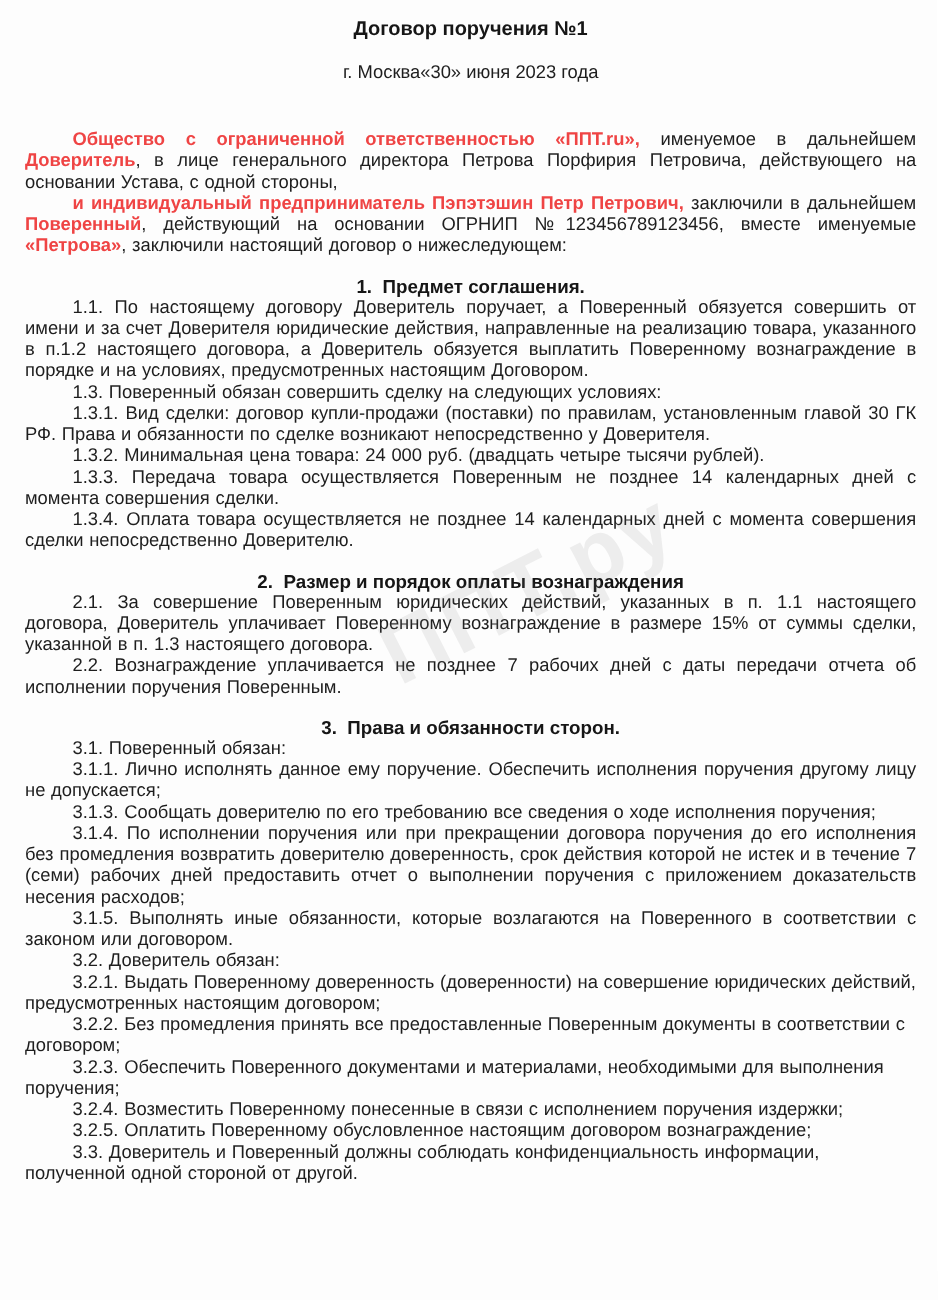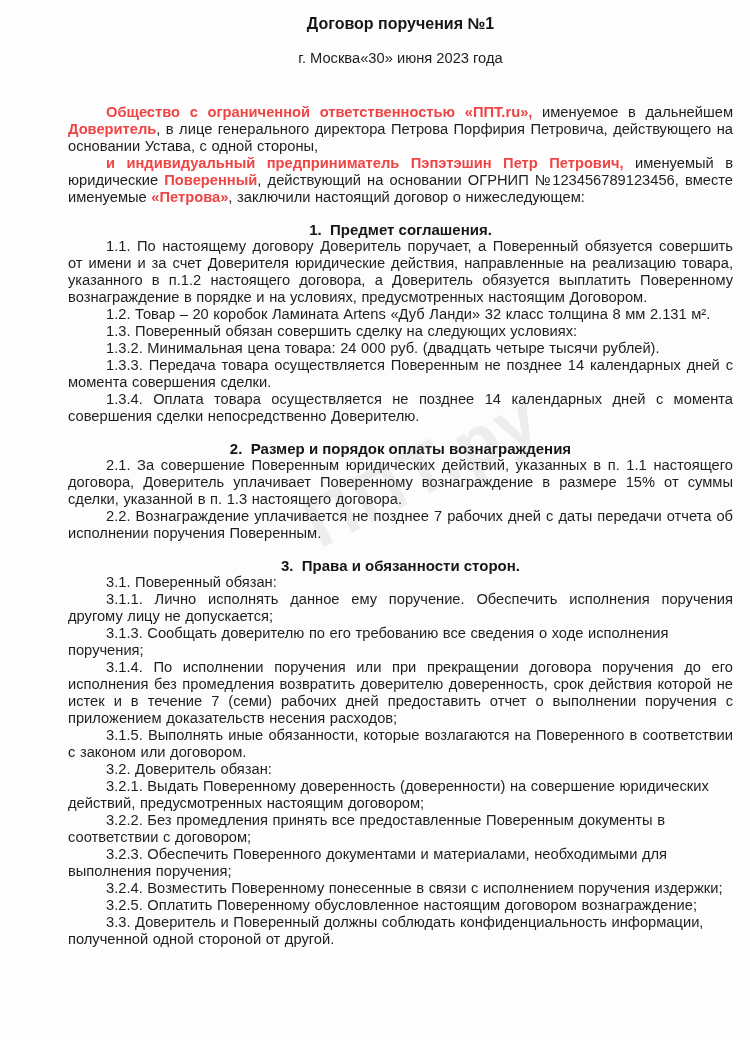--- a/index.html
+++ b/index.html
@@ -5,21 +5,21 @@
   html, body { margin: 0; padding: 0; background: #ffffff; }
   .page {
     position: relative;
     width: 750px;
     height: 1040px;
     background: #fdfdfd;
     overflow: hidden;
     font-family: "Liberation Sans", sans-serif;
     color: #1e1e1e;
   }
-  .inner { padding: 12px 17px 0 20px; margin-left: 48px; }
+  .inner { padding: 12px 17px 0 20px; }
   .doc-title {
     font-size: 16px;
     font-weight: bold;
     text-align: center;
     margin: 0;
     padding-top: 3px;
     color: #161616;
   }
   .meta-row {
     display: flex;
@@ -66,27 +66,27 @@
 <div class="page">
   <div class="watermark">ППТ.ру</div>
   <div class="inner">
     <h1 class="doc-title">Договор поручения №1</h1>
     <div class="meta-row">
       <span>г. Москва</span>
       <span>«30» июня 2023 года</span>
     </div>
     <div id="preamble">
         <p class="para justify"><span class="b">Общество с ограниченной ответственностью «ППТ.ru»,</span><span> именуемое в дальнейшем </span><span class="b">Доверитель</span><span>, в лице генерального директора Петрова Порфирия Петровича, действующего на основании Устава, с одной стороны,</span></p>
-        <p class="para justify"><span class="b">и индивидуальный предприниматель Пэпэтэшин Петр Петрович,</span><span> именуемый в юридические </span><span class="b">Поверенный</span><span>, действующий на основании ОГРНИП №123456789123456, вместе именуемые </span><span class="b">«Петрова»</span><span>, заключили настоящий договор о нижеследующем:</span></p>
+        <p class="para justify"><span class="b">и индивидуальный предприниматель Пэпэтэшин Петр Петрович,</span><span> заключили в дальнейшем </span><span class="b">Поверенный</span><span>, действующий на основании ОГРНИП №123456789123456, вместе именуемые </span><span class="b">«Петрова»</span><span>, заключили настоящий договор о нижеследующем:</span></p>
       </div>
     <div id="sections">
         <h2 class="section-heading">1.&nbsp;&nbsp;Предмет соглашения.</h2>
         <p class="para justify">1.1. По настоящему договору Доверитель поручает, а Поверенный обязуется совершить от имени и за счет Доверителя юридические действия, направленные на реализацию товара, указанного в п.1.2 настоящего договора, а Доверитель обязуется выплатить Поверенному вознаграждение в порядке и на условиях, предусмотренных настоящим Договором.</p>
-        <p class="para left">1.2. Товар – 20 коробок Ламината Artens «Дуб Ланди» 32 класс толщина 8 мм 2.131 м².</p>
         <p class="para left">1.3. Поверенный обязан совершить сделку на следующих условиях:</p>
+        <p class="para justify">1.3.1. Вид сделки: договор купли-продажи (поставки) по правилам, установленным главой 30 ГК РФ. Права и обязанности по сделке возникают непосредственно у Доверителя.</p>
         <p class="para left">1.3.2. Минимальная цена товара: 24 000 руб. (двадцать четыре тысячи рублей).</p>
         <p class="para justify">1.3.3. Передача товара осуществляется Поверенным не позднее 14 календарных дней с момента совершения сделки.</p>
         <p class="para justify">1.3.4. Оплата товара осуществляется не позднее 14 календарных дней с момента совершения сделки непосредственно Доверителю.</p>
         <h2 class="section-heading">2.&nbsp;&nbsp;Размер и порядок оплаты вознаграждения</h2>
         <p class="para justify">2.1. За совершение Поверенным юридических действий, указанных в п. 1.1 настоящего договора, Доверитель уплачивает Поверенному вознаграждение в размере 15% от суммы сделки, указанной в п. 1.3 настоящего договора.</p>
         <p class="para justify">2.2. Вознаграждение уплачивается не позднее 7 рабочих дней с даты передачи отчета об исполнении поручения Поверенным.</p>
         <h2 class="section-heading">3.&nbsp;&nbsp;Права и обязанности сторон.</h2>
         <p class="para left">3.1. Поверенный обязан:</p>
         <p class="para justify">3.1.1. Лично исполнять данное ему поручение. Обеспечить исполнения поручения другому лицу не допускается;</p>
         <p class="para left">3.1.3. Сообщать доверителю по его требованию все сведения о ходе исполнения поручения;</p>

